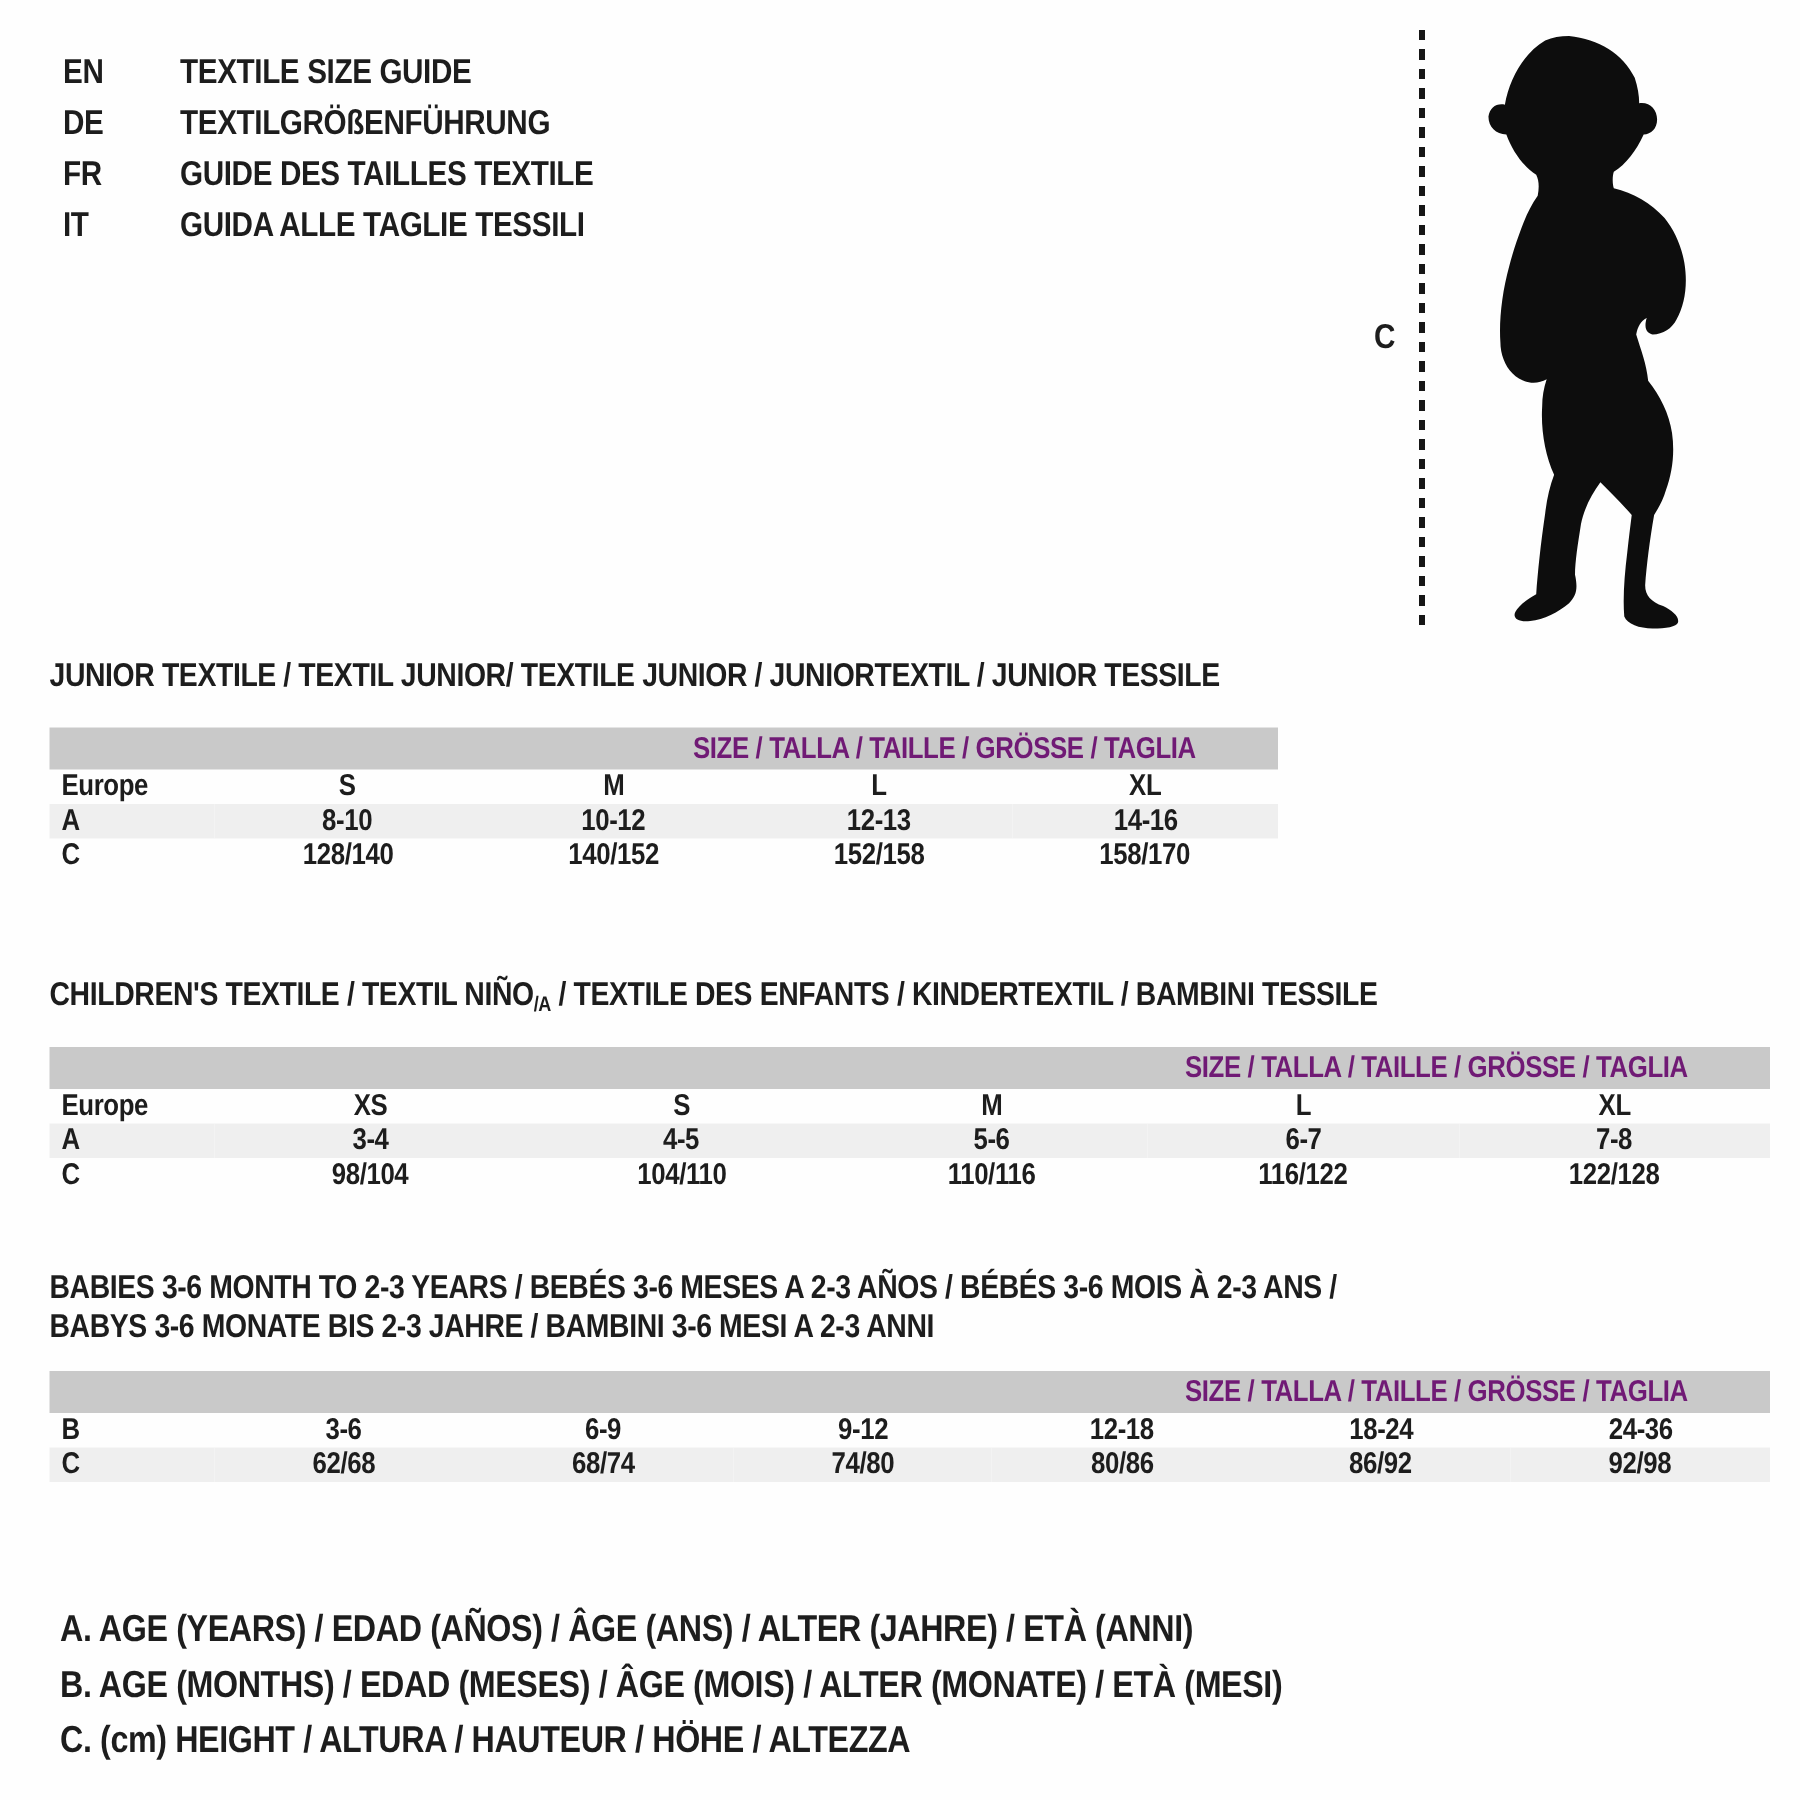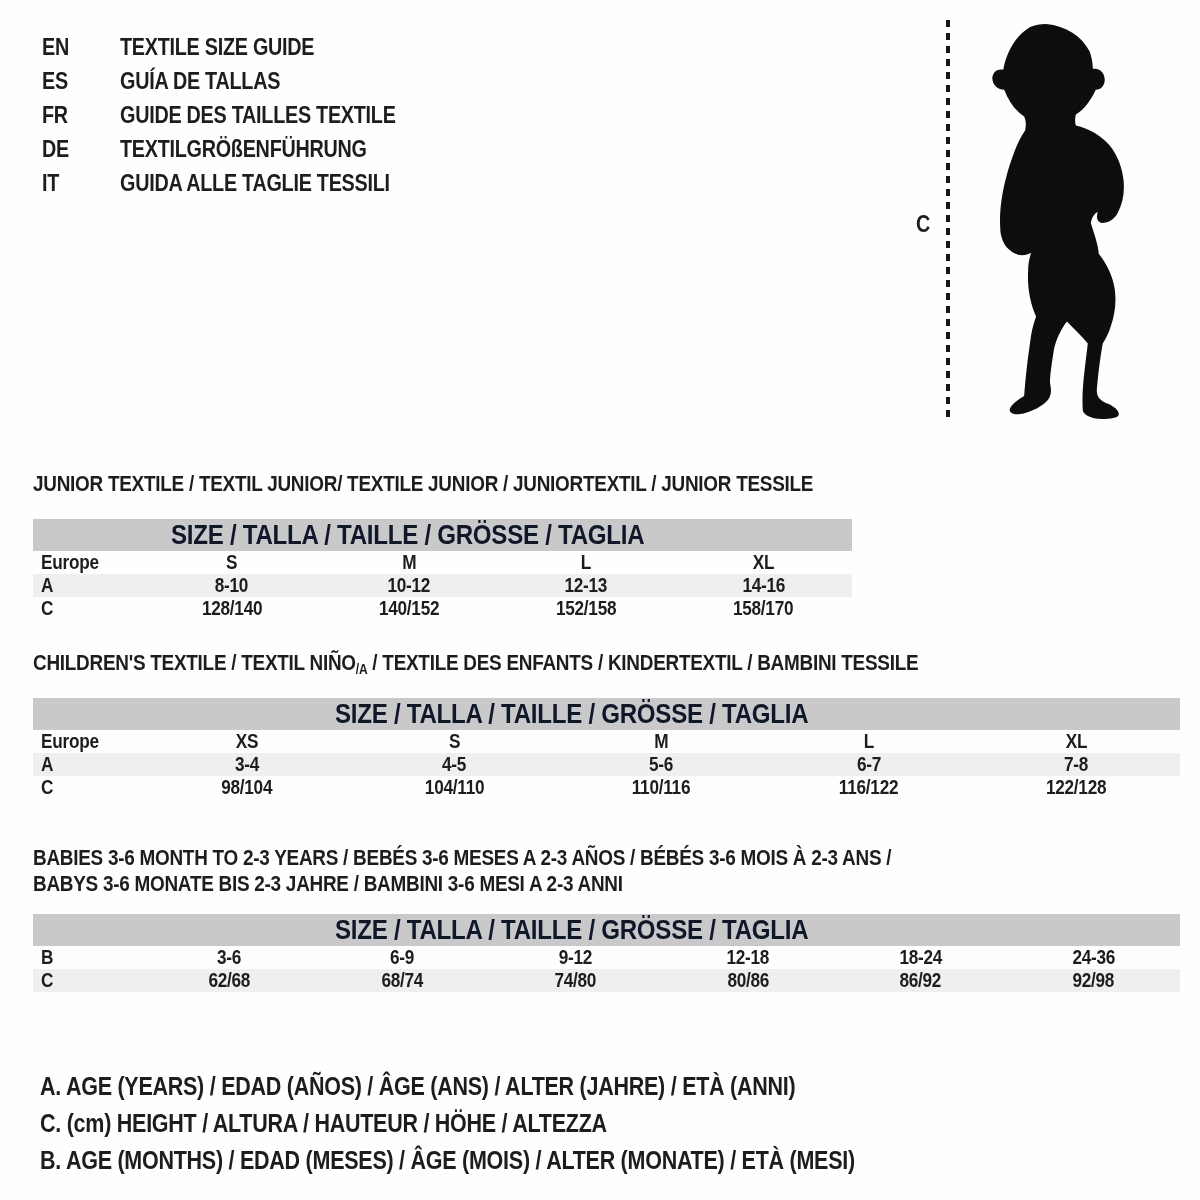--- a/index.html
+++ b/index.html
@@ -35,63 +35,59 @@
   .dashline{
     position:absolute;left:46px;top:20px;width:4px;height:397px;
     background:repeating-linear-gradient(to bottom,#161616 0 7px,transparent 7px 13px);
   }
   .baby-svg{position:absolute;left:62px;top:22px;}
 
   
   .section{position:absolute;left:33px;}
   .sec-title{font-size:22px;line-height:26px;}
   .sec-title .sub{font-size:14px;vertical-align:-4px;}
-  #sec-junior{top:437px;width:819px;margin-top:34px;}
+  #sec-junior{top:437px;width:819px;}
   #sec-junior .sec-title{margin-bottom:22px;}
   #sec-children{top:650px;width:1147px;}
   #sec-children .sec-title{margin-bottom:16px;}
   #sec-babies{top:845px;width:1147px;}
   #sec-babies .sec-title2{margin-bottom:17px;}
 
   table.size-table{width:100%;border-collapse:collapse;table-layout:fixed;}
   table.size-table td{padding:0;font-size:20px;text-align:center;vertical-align:middle;height:23px;}
   table.size-table td.lbl{text-align:left;padding-left:8px;}
   tr.bar-row td{
     background:var(--table-header-bg);
-    height:28px;text-align:center;padding-left:8px;
-    font-size:28px;color:#0f172a;
+    height:28px;text-align:right;padding-left:8px;
+    font-size:20px;color:#701a75;
   }
   tr.shaded td{background:var(--row-shade-bg);}
   col.label-col{width:110px;}
 
   
   .notes{position:absolute;left:40px;top:1068px;font-size:25px;}
   .note-line{height:37px;line-height:37px;}
 </style>
 </head>
 <body>
 
 <div class="page">
 
   <div class="langs">
     <div class="lang-row">
       <span class="lang-code"><span class="cx">EN</span></span>
       <span class="cx">TEXTILE SIZE GUIDE</span>
     </div>
     <div class="lang-row">
-      <span class="lang-code"><span class="cx">ES</span></span>
-      <span class="cx">GUÍA DE TALLAS</span>
+      <span class="lang-code"><span class="cx">DE</span></span>
+      <span class="cx">TEXTILGRÖßENFÜHRUNG</span>
     </div>
     <div class="lang-row">
       <span class="lang-code"><span class="cx">FR</span></span>
       <span class="cx">GUIDE DES TAILLES TEXTILE</span>
-    </div>
-    <div class="lang-row">
-      <span class="lang-code"><span class="cx">DE</span></span>
-      <span class="cx">TEXTILGRÖßENFÜHRUNG</span>
     </div>
     <div class="lang-row">
       <span class="lang-code"><span class="cx">IT</span></span>
       <span class="cx">GUIDA ALLE TAGLIE TESSILI</span>
     </div>
   </div>
 
   <div class="figure">
     <span class="figure-c cx">C</span>
     <div class="dashline"></div>
@@ -247,17 +243,17 @@
         <td><span class="cxc">80/86</span></td>
         <td><span class="cxc">86/92</span></td>
         <td><span class="cxc">92/98</span></td>
       </tr>
     </tbody>
       </table>
   </div>
 
   <div class="notes">
     <div class="note-line"><span class="cx">A. AGE (YEARS) / EDAD (AÑOS) / ÂGE (ANS) / ALTER (JAHRE) / ETÀ (ANNI)</span></div>
+    <div class="note-line"><span class="cx">B. AGE (MONTHS) / EDAD (MESES) / ÂGE (MOIS) / ALTER (MONATE) / ETÀ (MESI)</span></div>
     <div class="note-line"><span class="cx">C. (cm) HEIGHT / ALTURA / HAUTEUR / HÖHE / ALTEZZA</span></div>
-    <div class="note-line"><span class="cx">B. AGE (MONTHS) / EDAD (MESES) / ÂGE (MOIS) / ALTER (MONATE) / ETÀ (MESI)</span></div>
   </div>
 
 </div>
 
 </body></html>

